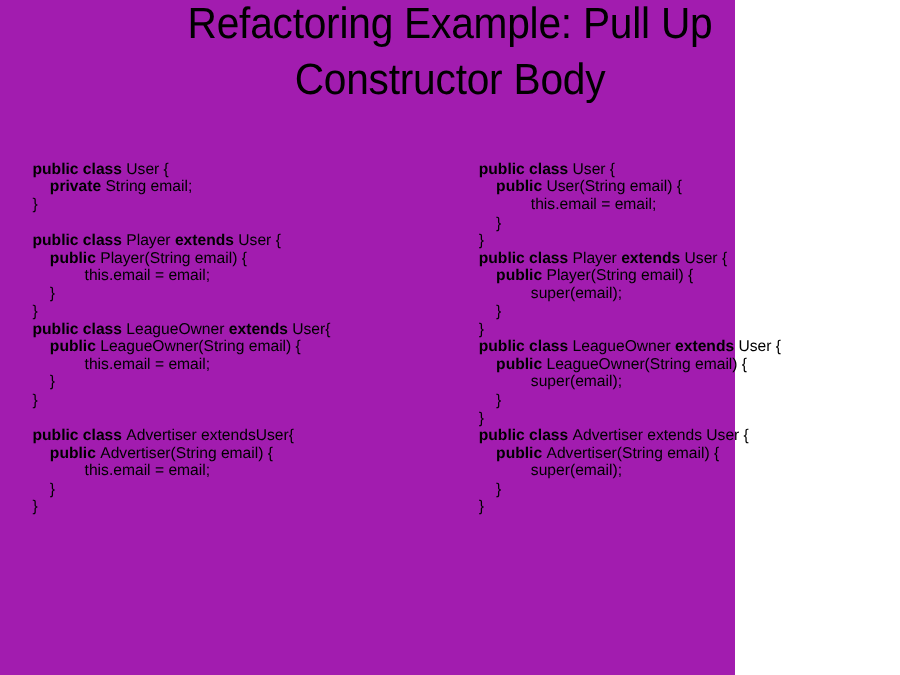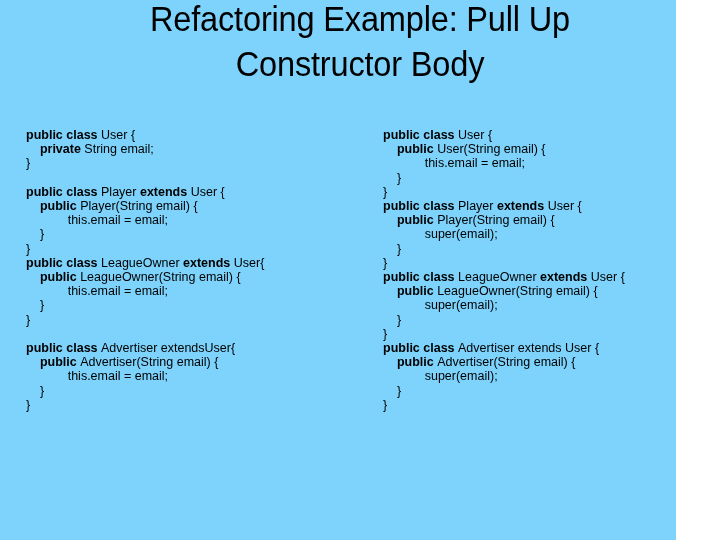--- a/index.html
+++ b/index.html
@@ -13,23 +13,23 @@
     height: 540px;
     overflow: hidden;
     font-family: "Liberation Sans", sans-serif;
     color: #000000;
     position: relative;
   }
 
   #slide {
     position: absolute;
     left: 0; top: 0;
-    width: 676px;
+    width: 588px;
     height: 540px;
-    background: #7dd3fc;
+    background: #a21caf;
   }
 
   
   #title-block {
     position: absolute;
     left: 0;
     top: -4px;
     width: 720px;
     text-align: center;
   }

